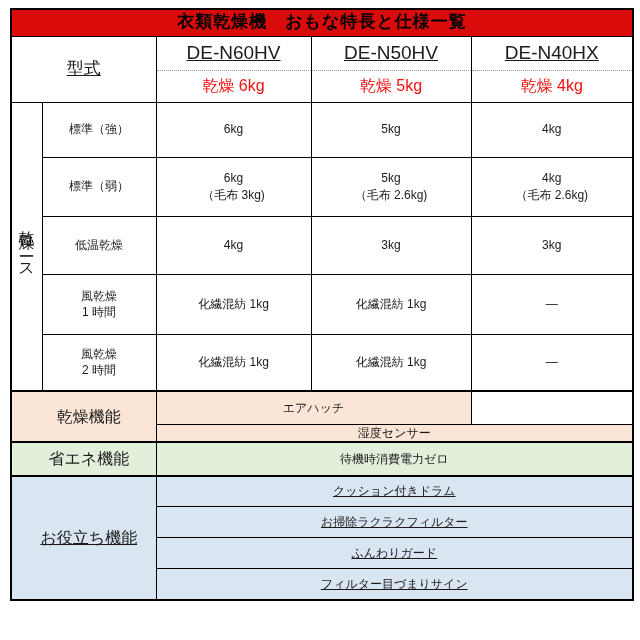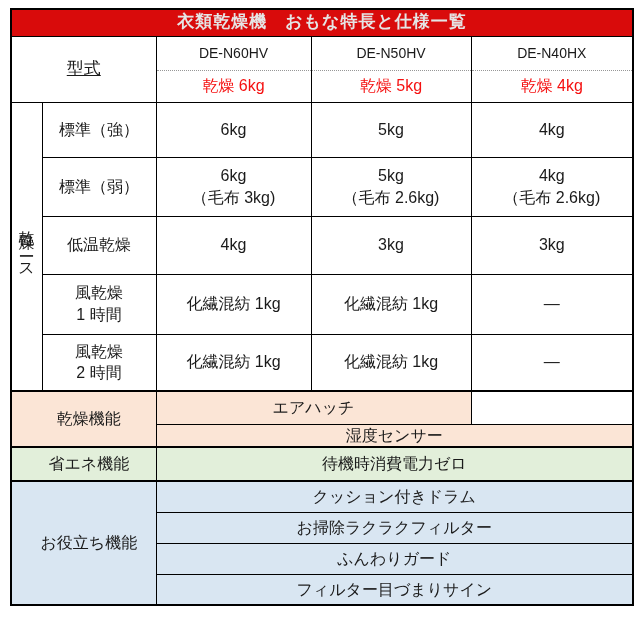--- a/index.html
+++ b/index.html
@@ -19,38 +19,39 @@
   table.spec {
     border-collapse: collapse;
     table-layout: fixed;
     width: 622px;
     border: 2px solid #000;
   }
   td {
     border: 1.5px solid #000;
     text-align: center;
     vertical-align: middle;
-    font-size: 16px;
+    font-size: 12px;
     padding: 0 2px;
     white-space: pre-line;
     line-height: 1.35;
     overflow: hidden;
   }
   
   tr.title-row td {
     background: var(--banner-red, #d90b0b);
-    color: #e5e5e5;
+    color: #000000;
     font-weight: bold;
     font-size: 17px;
     letter-spacing: 1px;
   }
   
   td.model-name {
-    font-size: 14px;
+    font-size: 19px;
     border-bottom: 0;
+    text-decoration: underline;
   }
   td.capacity {
     color: var(--capacity-red, #f51111);
     font-size: 16px;
     border-top: 1.5px dotted #979797;
   }
   td.model-label {
     font-size: 17px;
     text-decoration: underline;
   }
@@ -58,21 +59,21 @@
   td.vertical-label {
     writing-mode: vertical-rl;
     text-orientation: mixed;
     letter-spacing: 4px;
     font-size: 16px;
     padding: 4px 0;
   }
   
   td.peach { background: var(--dry-features-bg, #fbe5d6); }
   td.green { background: var(--eco-bg, #e2efda); }
-  td.blue  { background: var(--useful-bg, #d9e6f2); }
+  td.blue  { background: var(--useful-bg, #d9e6f2); text-decoration: underline; }
   td.white { background: #ffffff; }
   tr.section-start td { border-top: 2.5px solid #000; }
   td.group-label { font-size: 16px; padding-left: 12px; }
 </style>
 </head>
 <body>
 
 <div class="sheet">
   <table class="spec">
     <colgroup>

